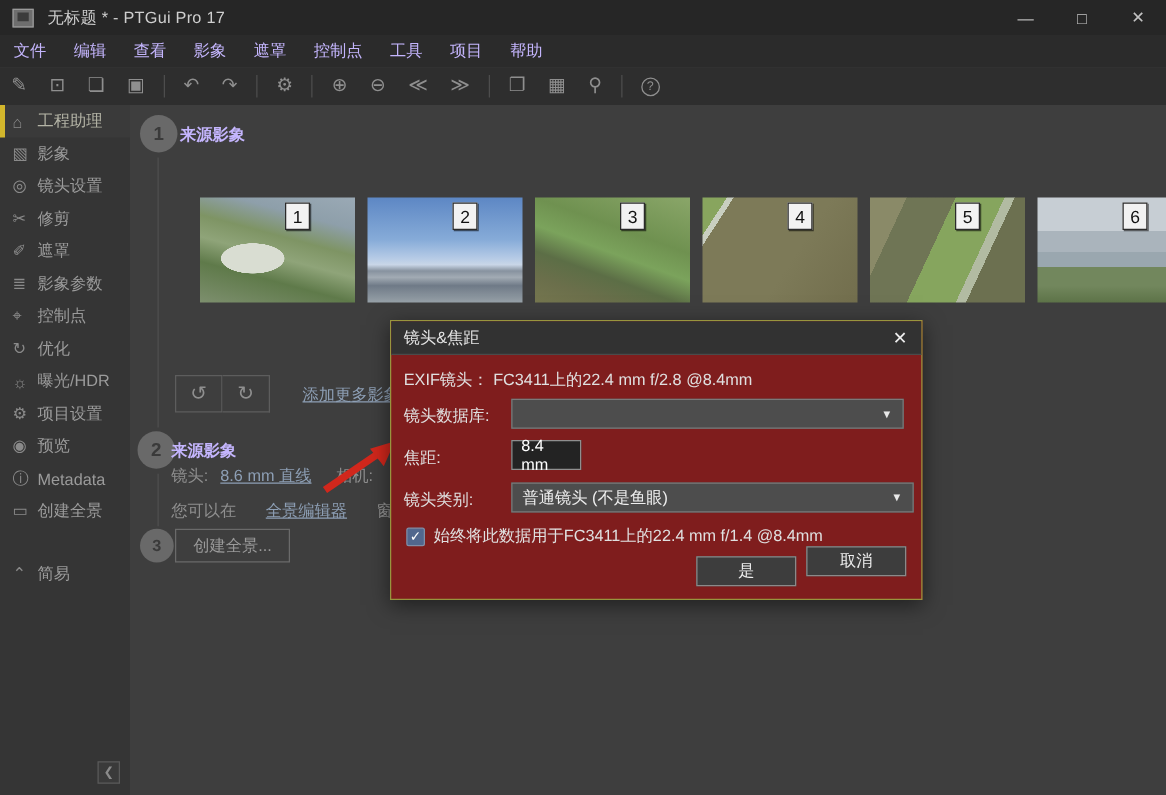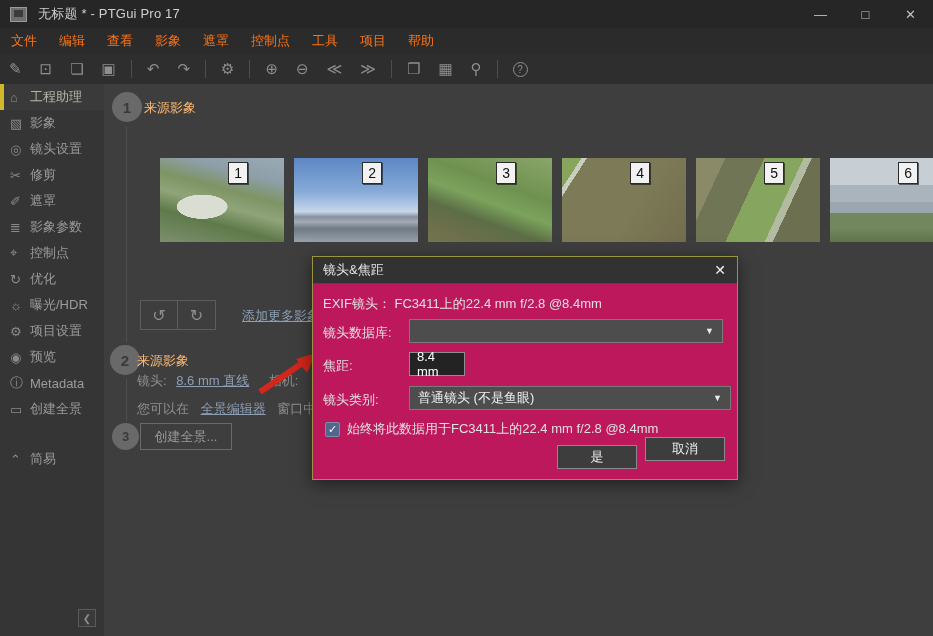--- a/index.html
+++ b/index.html
@@ -11,21 +11,21 @@
   .titlebar { position:absolute; left:0; top:0; width:933px; height:28px; background:#262626;
     display:flex; align-items:center; color:#cfcfcf; font-size:13px; }
   .app-icon { width:17px; height:15px; margin-left:10px; background:#6e6e6e; border:1px solid #9a9a9a;
     position:relative; }
   .app-icon::after { content:""; position:absolute; left:3px; top:2px; right:3px; bottom:4px; background:#3c3c3c; }
   .title-text { margin-left:11px; letter-spacing:.2px; }
   .win-controls { margin-left:auto; display:flex; height:28px; }
   .win-btn { width:45px; height:28px; display:flex; align-items:center; justify-content:center;
     color:#c2c2c2; font-size:13px; }
   .menubar { position:absolute; left:0; top:28px; width:933px; height:26px; background:#2b2b2b;
-    display:flex; align-items:flex-end; color:#f97316; font-size:13px; }
+    display:flex; align-items:flex-end; color:#c4b5fd; font-size:13px; }
   .menu-item { padding:0 11px; height:26px; display:flex; align-items:center; }
   .toolbar { position:absolute; left:0; top:54px; width:933px; height:30px; background:#2e2e2e;
     display:flex; align-items:center; color:#8f8f8f; }
   .tb-icon { padding:0 9px; font-size:15px; line-height:30px; }
   .tb-sep { width:1px; height:18px; background:#4d4d4d; margin:0 6px; }
   .tb-help { width:15px; height:15px; border:1px solid #8f8f8f; border-radius:50%; font-size:10px;
     display:flex; align-items:center; justify-content:center; margin:0 9px; }
 
   
   .sidebar { position:absolute; left:0; top:84px; width:104px; height:552px; background:#353535; }
@@ -34,21 +34,21 @@
   .side-item .ic { width:20px; font-size:13px; color:#8a8a8a; flex:0 0 20px; }
   .side-item.active { border-left:4px solid #d2b62c; padding-left:6px; background:#3a3a3a; color:#b4b4a6; }
   .side-item.gap { margin-top:24px; }
   .collapse-btn { position:absolute; right:8px; bottom:9px; width:18px; height:18px; border:1px solid #5a5a5a;
     color:#8a8a8a; font-size:10px; display:flex; align-items:center; justify-content:center; background:#3a3a3a; }
 
   
   .main { position:absolute; left:104px; top:84px; width:829px; height:552px; background:#3e3e3e; overflow:hidden; }
   .step-circle { position:absolute; width:30px; height:30px; border-radius:50%; background:#696969;
     color:#3a3a3a; font-size:15px; font-weight:bold; display:flex; align-items:center; justify-content:center; }
-  .step-label { position:absolute; color:#fdba74; font-size:13px; font-weight:normal; }
+  .step-label { position:absolute; color:#c4b5fd; font-size:13px; font-weight:bold; }
   .connector { position:absolute; width:1px; background:#4f4f4f; }
 
   .thumbs { position:absolute; left:56px; top:74px; display:flex; gap:10px; }
   .thumb { width:124px; height:84px; position:relative; flex:0 0 124px; }
   .badge { position:absolute; top:4px; left:55%; width:20px; height:22px; background:#f2f2f2;
     border:1px solid #2b2b2b; box-shadow:1px 1px 0 rgba(0,0,0,.55); color:#111; font-size:14px;
     display:flex; align-items:center; justify-content:center; }
   .thumb-1 { background:
     radial-gradient(ellipse 42px 20px at 34% 58%, #d9ddd2 0 60%, transparent 61%),
     linear-gradient(195deg,#9aa9b5 0%,#8e9faa 22%,#7e9464 40%,#8fa479 55%,#5f7a4a 72%,#7d8f6e 100%); }
@@ -64,21 +64,21 @@
   .rot-btn + .rot-btn { border-left:none; }
   .link { color:#8d9fb5; text-decoration:underline; }
   .add-more { position:absolute; left:138px; top:223px; font-size:13px; }
   .lens-row { position:absolute; left:33px; top:288px; font-size:13px; color:#8f8f8f; white-space:nowrap; }
   .editor-row { position:absolute; left:33px; top:316px; font-size:13px; color:#8f8f8f; white-space:nowrap; }
   .create-btn { position:absolute; left:36px; top:339px; width:92px; height:27px; background:#3e3e3e;
     border:1px solid #6a6a6a; color:#9a9a9a; font-size:13px; display:flex; align-items:center; justify-content:center; }
   .arrow-svg { position:absolute; left:148px; top:264px; z-index:10; }
 
   
-  .dialog { position:absolute; left:312px; top:256px; width:426px; height:224px; background:#be185d;
+  .dialog { position:absolute; left:312px; top:256px; width:426px; height:224px; background:#7f1d1d;
     border:1px solid #98953e; z-index:20; box-shadow:0 4px 16px rgba(0,0,0,.5); }
   .dlg-title { height:27px; background:#323232; border-bottom:1px solid #4a4a4a; display:flex;
     align-items:center; color:#e6e6e6; font-size:13px; padding-left:10px; }
   .dlg-close { margin-left:auto; width:34px; height:27px; display:flex; align-items:center;
     justify-content:center; color:#f0f0f0; font-size:14px; }
   .dlg-row { position:absolute; font-size:13px; color:#e0e0e0; }
   .dlg-label { color:#e0e0e0; }
   .dlg-select { position:absolute; height:24px; background:#4d4d4d; border:1px solid #7a7a7a;
     color:#eeeeee; font-size:13px; display:flex; align-items:center; padding:0 8px; }
   .dlg-select .chev { margin-left:auto; font-size:9px; color:#e8e8e8; }
@@ -240,21 +240,21 @@
     <div class="step-circle" style="left:6px; top:261px;">2</div>
     <div class="step-label" style="left:33px; top:268px;">来源影象</div>
 
     <div class="lens-row">
       <span>镜头:</span>
       <span class="link" style="margin-left:6px;">8.6 mm 直线</span>
       <span style="margin-left:16px;">相机:</span>
     </div>
     <div class="editor-row">
       <span>您可以在</span>
-      <span class="link" style="margin:0 8px;">全景编辑器</span>
+      <span class="link" style="margin:0 20px;">全景编辑器</span>
       <span>窗口中调</span>
     </div>
 
     <div class="step-circle" style="left:8px; top:339px; width:27px; height:27px; font-size:13px;">3</div>
     <div class="create-btn">创建全景...</div>
 
     <svg class="arrow-svg" width="70" height="50" viewBox="0 0 70 50">
       <line x1="8" y1="44" x2="52" y2="14" stroke="#d1271c" stroke-width="6"></line>
       <polygon points="64,5 55,25 44,11" fill="#d1271c"></polygon>
     </svg>
@@ -281,20 +281,20 @@
     <div class="dlg-input" style="left:96px; top:95px; width:56px;">8.4 mm</div>
 
     <div class="dlg-row" style="left:10px; top:134px;">镜头类别:</div>
     <div class="dlg-select" style="left:96px; top:129px; width:322px;">
       <span>普通镜头 (不是鱼眼)</span>
       <span class="chev">▼</span>
     </div>
 
     <div class="dlg-check-row">
       <span class="checkbox">✓</span>
-      <span>始终将此数据用于FC3411上的22.4 mm f/2.8 @8.4mm</span>
+      <span>始终将此数据用于FC3411上的22.4 mm f/1.4 @8.4mm</span>
     </div>
 
     <div class="dlg-btn" style="left:244px; top:188px;">是</div>
     <div class="dlg-btn" style="left:332px; top:180px;">取消</div>
   </div>
 
 </div>
 
 </body></html>

